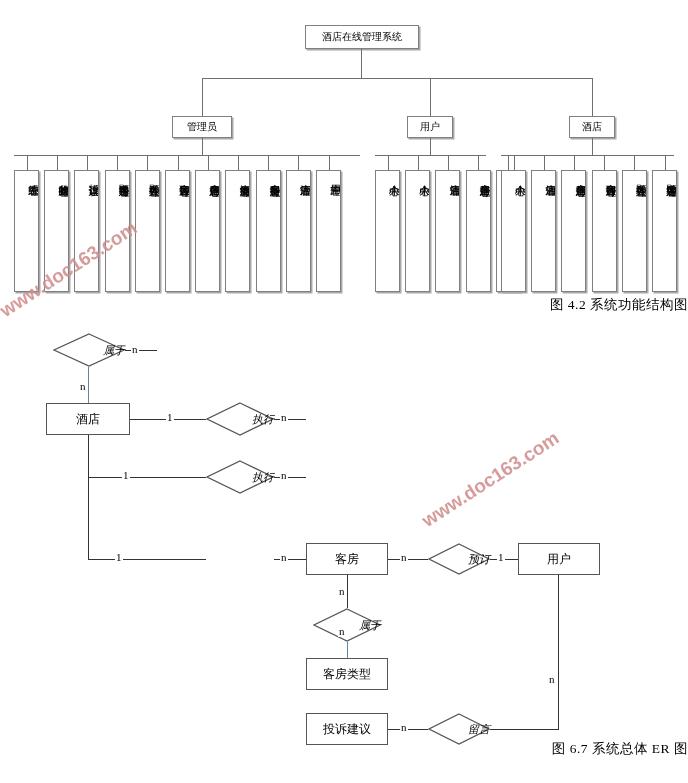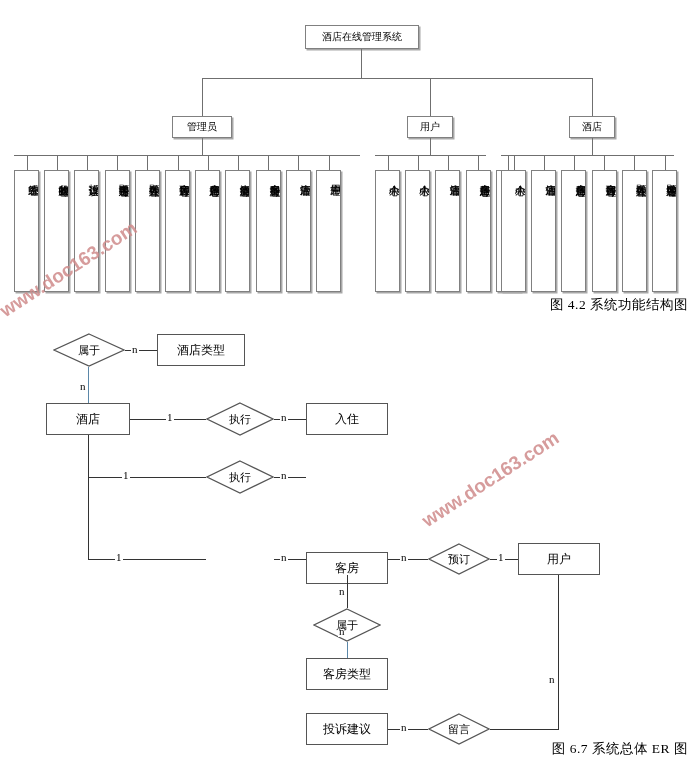--- a/index.html
+++ b/index.html
@@ -69,21 +69,21 @@
     box-sizing:border-box;
     border:1.2px solid #555;
     background:#fff;
     display:flex;align-items:center;justify-content:center;
     font-size:12px;
     color:#000;
   }
   .er-dia{
     position:absolute;
     box-sizing:border-box;
-    display:flex;align-items:center;justify-content:center;
+    display:flex;align-items:center;justify-content:flex-end;font-style:italic;
   }
   .er-dia svg{position:absolute;left:0;top:0;}
   .er-dia .dlbl{position:relative;z-index:2;font-size:11px;color:#000;}
 
   .erln{position:absolute;background:#333;}
   .erlnv{width:1.2px;}
   .erlnh{height:1.2px;}
   .erln.blue{background:#5b87a8;}
 
   .card{
@@ -255,23 +255,20 @@
     <div class="er-dia" style="left:53px;top:333px;width:72px;height:34px;">
       <svg width="72" height="34" viewBox="0 0 72 34">
           <polygon points="36,1 71,17 36,33 1,17" fill="#fff" stroke="#555" stroke-width="1.2"></polygon>
         </svg>
       <span class="dlbl">属于</span>
     </div>
 
     <div class="erln erlnh" style="left:125px;top:350px;width:32px;"></div>
     <div class="card" style="left:131px;top:344px;">n</div>
 
-    <div class="er-ent" style="left:157px;top:334px;width:88px;height:32px;">
-      <span>酒店类型</span>
-    </div>
 
     <div class="erln erlnv blue" style="left:88px;top:367px;height:36px;"></div>
     <div class="card" style="left:79px;top:381px;">n</div>
 
     <div class="er-ent" style="left:46px;top:403px;width:84px;height:32px;">
       <span>酒店</span>
     </div>
 
     <div class="erln erlnh" style="left:130px;top:419px;width:76px;"></div>
     <div class="card" style="left:166px;top:412px;">1</div>
@@ -279,23 +276,20 @@
     <div class="er-dia" style="left:206px;top:402px;width:68px;height:34px;">
       <svg width="68" height="34" viewBox="0 0 68 34">
           <polygon points="34,1 67,17 34,33 1,17" fill="#fff" stroke="#555" stroke-width="1.2"></polygon>
         </svg>
       <span class="dlbl">执行</span>
     </div>
 
     <div class="erln erlnh" style="left:274px;top:419px;width:32px;"></div>
     <div class="card" style="left:280px;top:412px;">n</div>
 
-    <div class="er-ent" style="left:306px;top:403px;width:82px;height:32px;">
-      <span>入住</span>
-    </div>
 
     <div class="erln erlnv" style="left:88px;top:435px;height:124px;"></div>
 
     <div class="erln erlnh" style="left:88px;top:477px;width:118px;"></div>
     <div class="card" style="left:122px;top:470px;">1</div>
 
     <div class="er-dia" style="left:206px;top:460px;width:68px;height:34px;">
       <svg width="68" height="34" viewBox="0 0 68 34">
           <polygon points="34,1 67,17 34,33 1,17" fill="#fff" stroke="#555" stroke-width="1.2"></polygon>
         </svg>
@@ -306,21 +300,21 @@
     <div class="card" style="left:280px;top:470px;">n</div>
 
 
     <div class="erln erlnh" style="left:88px;top:559px;width:118px;"></div>
     <div class="card" style="left:115px;top:552px;">1</div>
 
 
     <div class="erln erlnh" style="left:274px;top:559px;width:32px;"></div>
     <div class="card" style="left:280px;top:552px;">n</div>
 
-    <div class="er-ent" style="left:306px;top:543px;width:82px;height:32px;margin-top:9px;">
+    <div class="er-ent" style="left:306px;top:543px;width:82px;height:32px;">
       <span>客房</span>
     </div>
 
     <div class="erln erlnh" style="left:388px;top:559px;width:40px;"></div>
     <div class="card" style="left:400px;top:552px;">n</div>
 
     <div class="er-dia" style="left:428px;top:543px;width:62px;height:32px;">
       <svg width="62" height="32" viewBox="0 0 62 32">
           <polygon points="31,1 61,16 31,31 1,16" fill="#fff" stroke="#555" stroke-width="1.2"></polygon>
         </svg>

